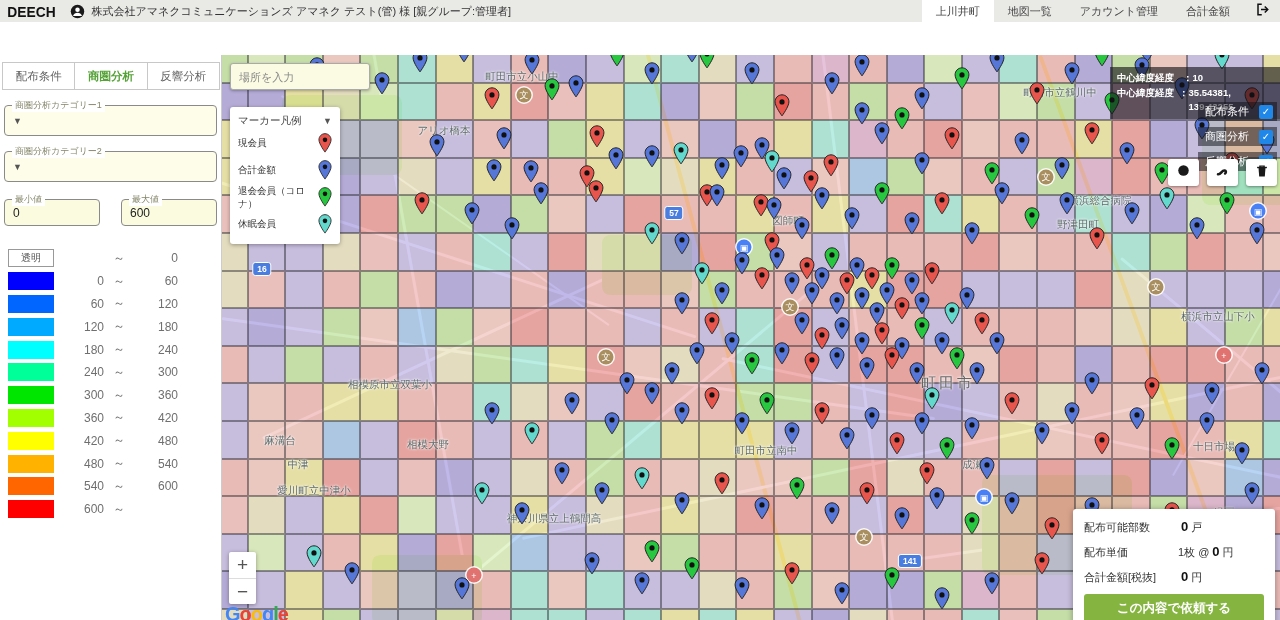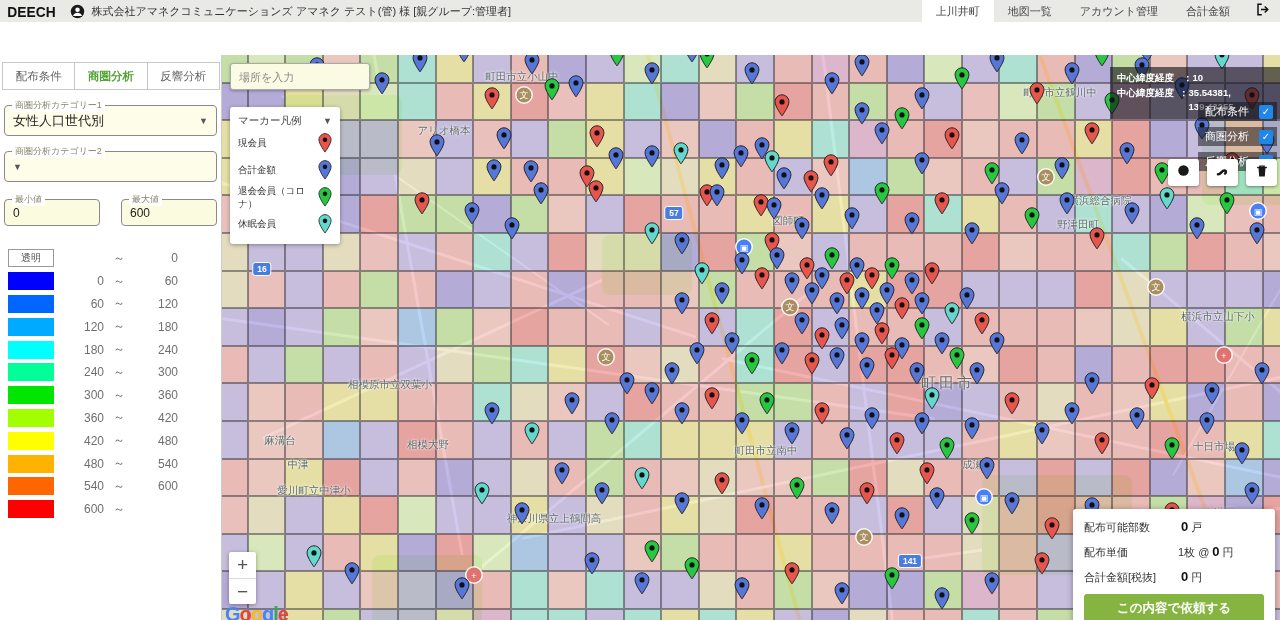--- a/index.html
+++ b/index.html
@@ -122,21 +122,20 @@
 
 <div class="sidebar">
   <div class="tabs">
       <div class="tab">配布条件</div>
       <div class="tab active">商圏分析</div>
       <div class="tab">反響分析</div>
     </div>
 
   <div class="field">
     <span class="flabel">商圏分析カテゴリー1</span>
-    <span class="fvalue">女性人口世代別</span>
     <span class="arrow">▼</span>
   </div>
   <div class="field">
     <span class="flabel">商圏分析カテゴリー2</span>
     <span class="arrow">▼</span>
   </div>
 
   <div class="minmax">
     <div class="mfield">
       <span class="flabel">最小値</span>

